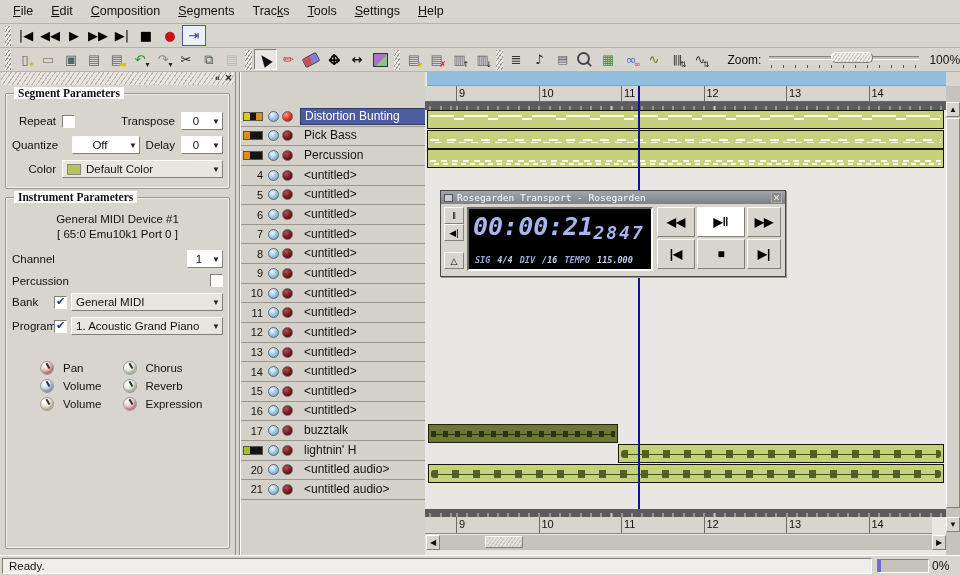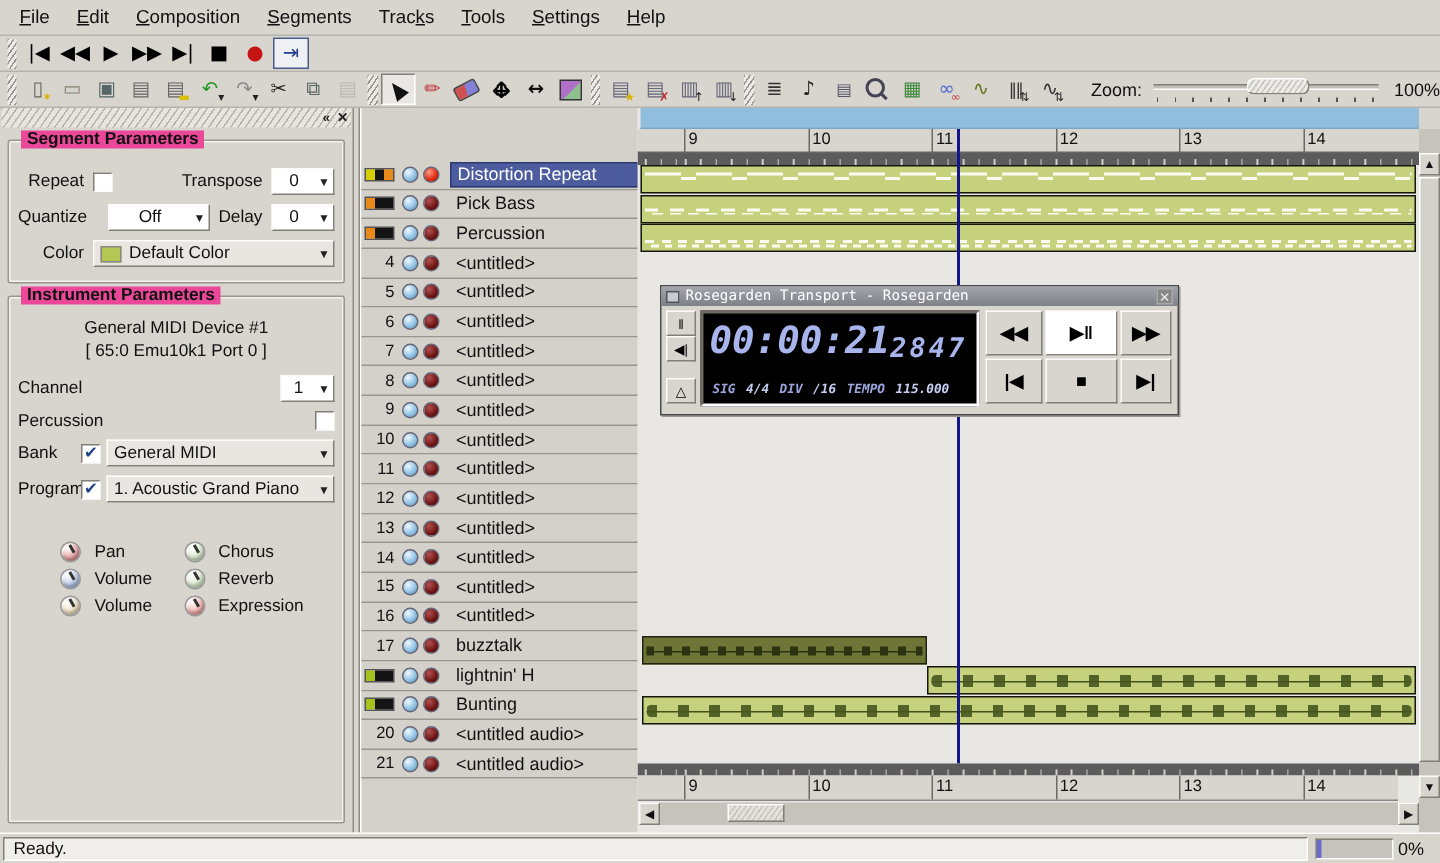--- a/index.html
+++ b/index.html
@@ -45,21 +45,21 @@
   #zoom-value { font-size:12px; margin-left:10px; }
 
   
   #main { position:absolute; top:72px; left:0; width:960px; height:483px; }
 
   
   #dock { position:absolute; left:0; top:0; width:236px; height:483px; border-right:1px solid #8e8a84; }
   #dock-strip { height:13px; margin:0 1px; display:flex; justify-content:flex-end; align-items:center; }
   .dockbtn { width:11px; height:11px; font-size:9px; line-height:9px; text-align:center; color:#222; background:none; border:none; font-weight:bold; }
   .groupbox { position:relative; margin:8px 5px 0 5px; border:1px solid #9a968f; border-radius:2px; box-shadow:inset 0 0 0 1px #f4f2ee; padding:12px 6px 8px 6px; }
-  .groupbox > .gb-title { position:absolute; top:-7px; left:8px; background:#ec4899; padding:0 4px; font-weight:bold; font-size:11.5px; }
+  .groupbox > .gb-title { position:absolute; top:-7px; left:8px; background:#ffffff; padding:0 4px; font-weight:bold; font-size:11.5px;font-family:Liberation Serif, serif; }
 
   .frow { display:flex; align-items:center; margin:6px 0; }
   .cap { font-size:11.5px; text-align:right; }
   .combo { position:relative; height:18px; border:1px solid #82
 7f78; border:1px solid #827f78; border-top-color:#fdfcfa; border-left-color:#fdfcfa; background:#e9e6e1; display:flex; align-items:center; padding:0 16px 0 4px; font-size:11.5px; }
   .combo .arr { position:absolute; right:2px; top:4px; font-size:8px; color:#222; }
   .combo .swatch { width:14px; height:11px; margin-right:5px; border:1px solid #888; }
   .cbox { width:13px; height:13px; background:#fff; border-top:1px solid #827f78; border-left:1px solid #827f78; border-bottom:1px solid #fdfcfa; border-right:1px solid #fdfcfa; position:relative; }
   .cbox.on::after { content:'✔'; position:absolute; left:1px; top:-2px; font-size:11px; color:#20408c; }
   .tfield { height:18px; background:#fff; border-top:1px solid #827f78; border-left:1px solid #827f78; border-bottom:1px solid #fdfcfa; border-right:1px solid #fdfcfa; font-size:11.5px; padding:2px 3px; white-space:nowrap; overflow:hidden; }
@@ -405,21 +405,21 @@
         <div class="trow">
           <span class="slot">
             <span class="meter">
               <i style="background: rgb(214, 206, 0);"></i>
               <i style="background: rgb(20, 20, 20);"></i>
               <i style="background: rgb(232, 138, 26);"></i>
             </span>
           </span>
           <span class="led mute"></span>
           <span class="led rec-bright"></span>
-          <span class="tname sel">Distortion Repeat</span>
+          <span class="tname sel">Distortion Bunting</span>
         </div>
         <div class="trow">
           <span class="slot">
             <span class="meter">
               <i style="background: rgb(232, 138, 26);"></i>
               <i style="background: rgb(20, 20, 20);"></i>
               <i style="background: rgb(20, 20, 20);"></i>
             </span>
           </span>
           <span class="led mute"></span>
@@ -554,32 +554,20 @@
           <span class="slot">
             <span class="meter">
               <i style="background: rgb(166, 194, 30);"></i>
               <i style="background: rgb(20, 20, 20);"></i>
               <i style="background: rgb(20, 20, 20);"></i>
             </span>
           </span>
           <span class="led mute"></span>
           <span class="led rec-dim"></span>
           <span class="tname">lightnin' H</span>
-        </div>
-        <div class="trow">
-          <span class="slot">
-            <span class="meter">
-              <i style="background: rgb(166, 194, 30);"></i>
-              <i style="background: rgb(20, 20, 20);"></i>
-              <i style="background: rgb(20, 20, 20);"></i>
-            </span>
-          </span>
-          <span class="led mute"></span>
-          <span class="led rec-dim"></span>
-          <span class="tname">Bunting</span>
         </div>
         <div class="trow">
           <span class="slot">
             <span class="tnum">20</span>
           </span>
           <span class="led mute"></span>
           <span class="led rec-dim"></span>
           <span class="tname">&lt;untitled audio&gt;</span>
         </div>
         <div class="trow">

